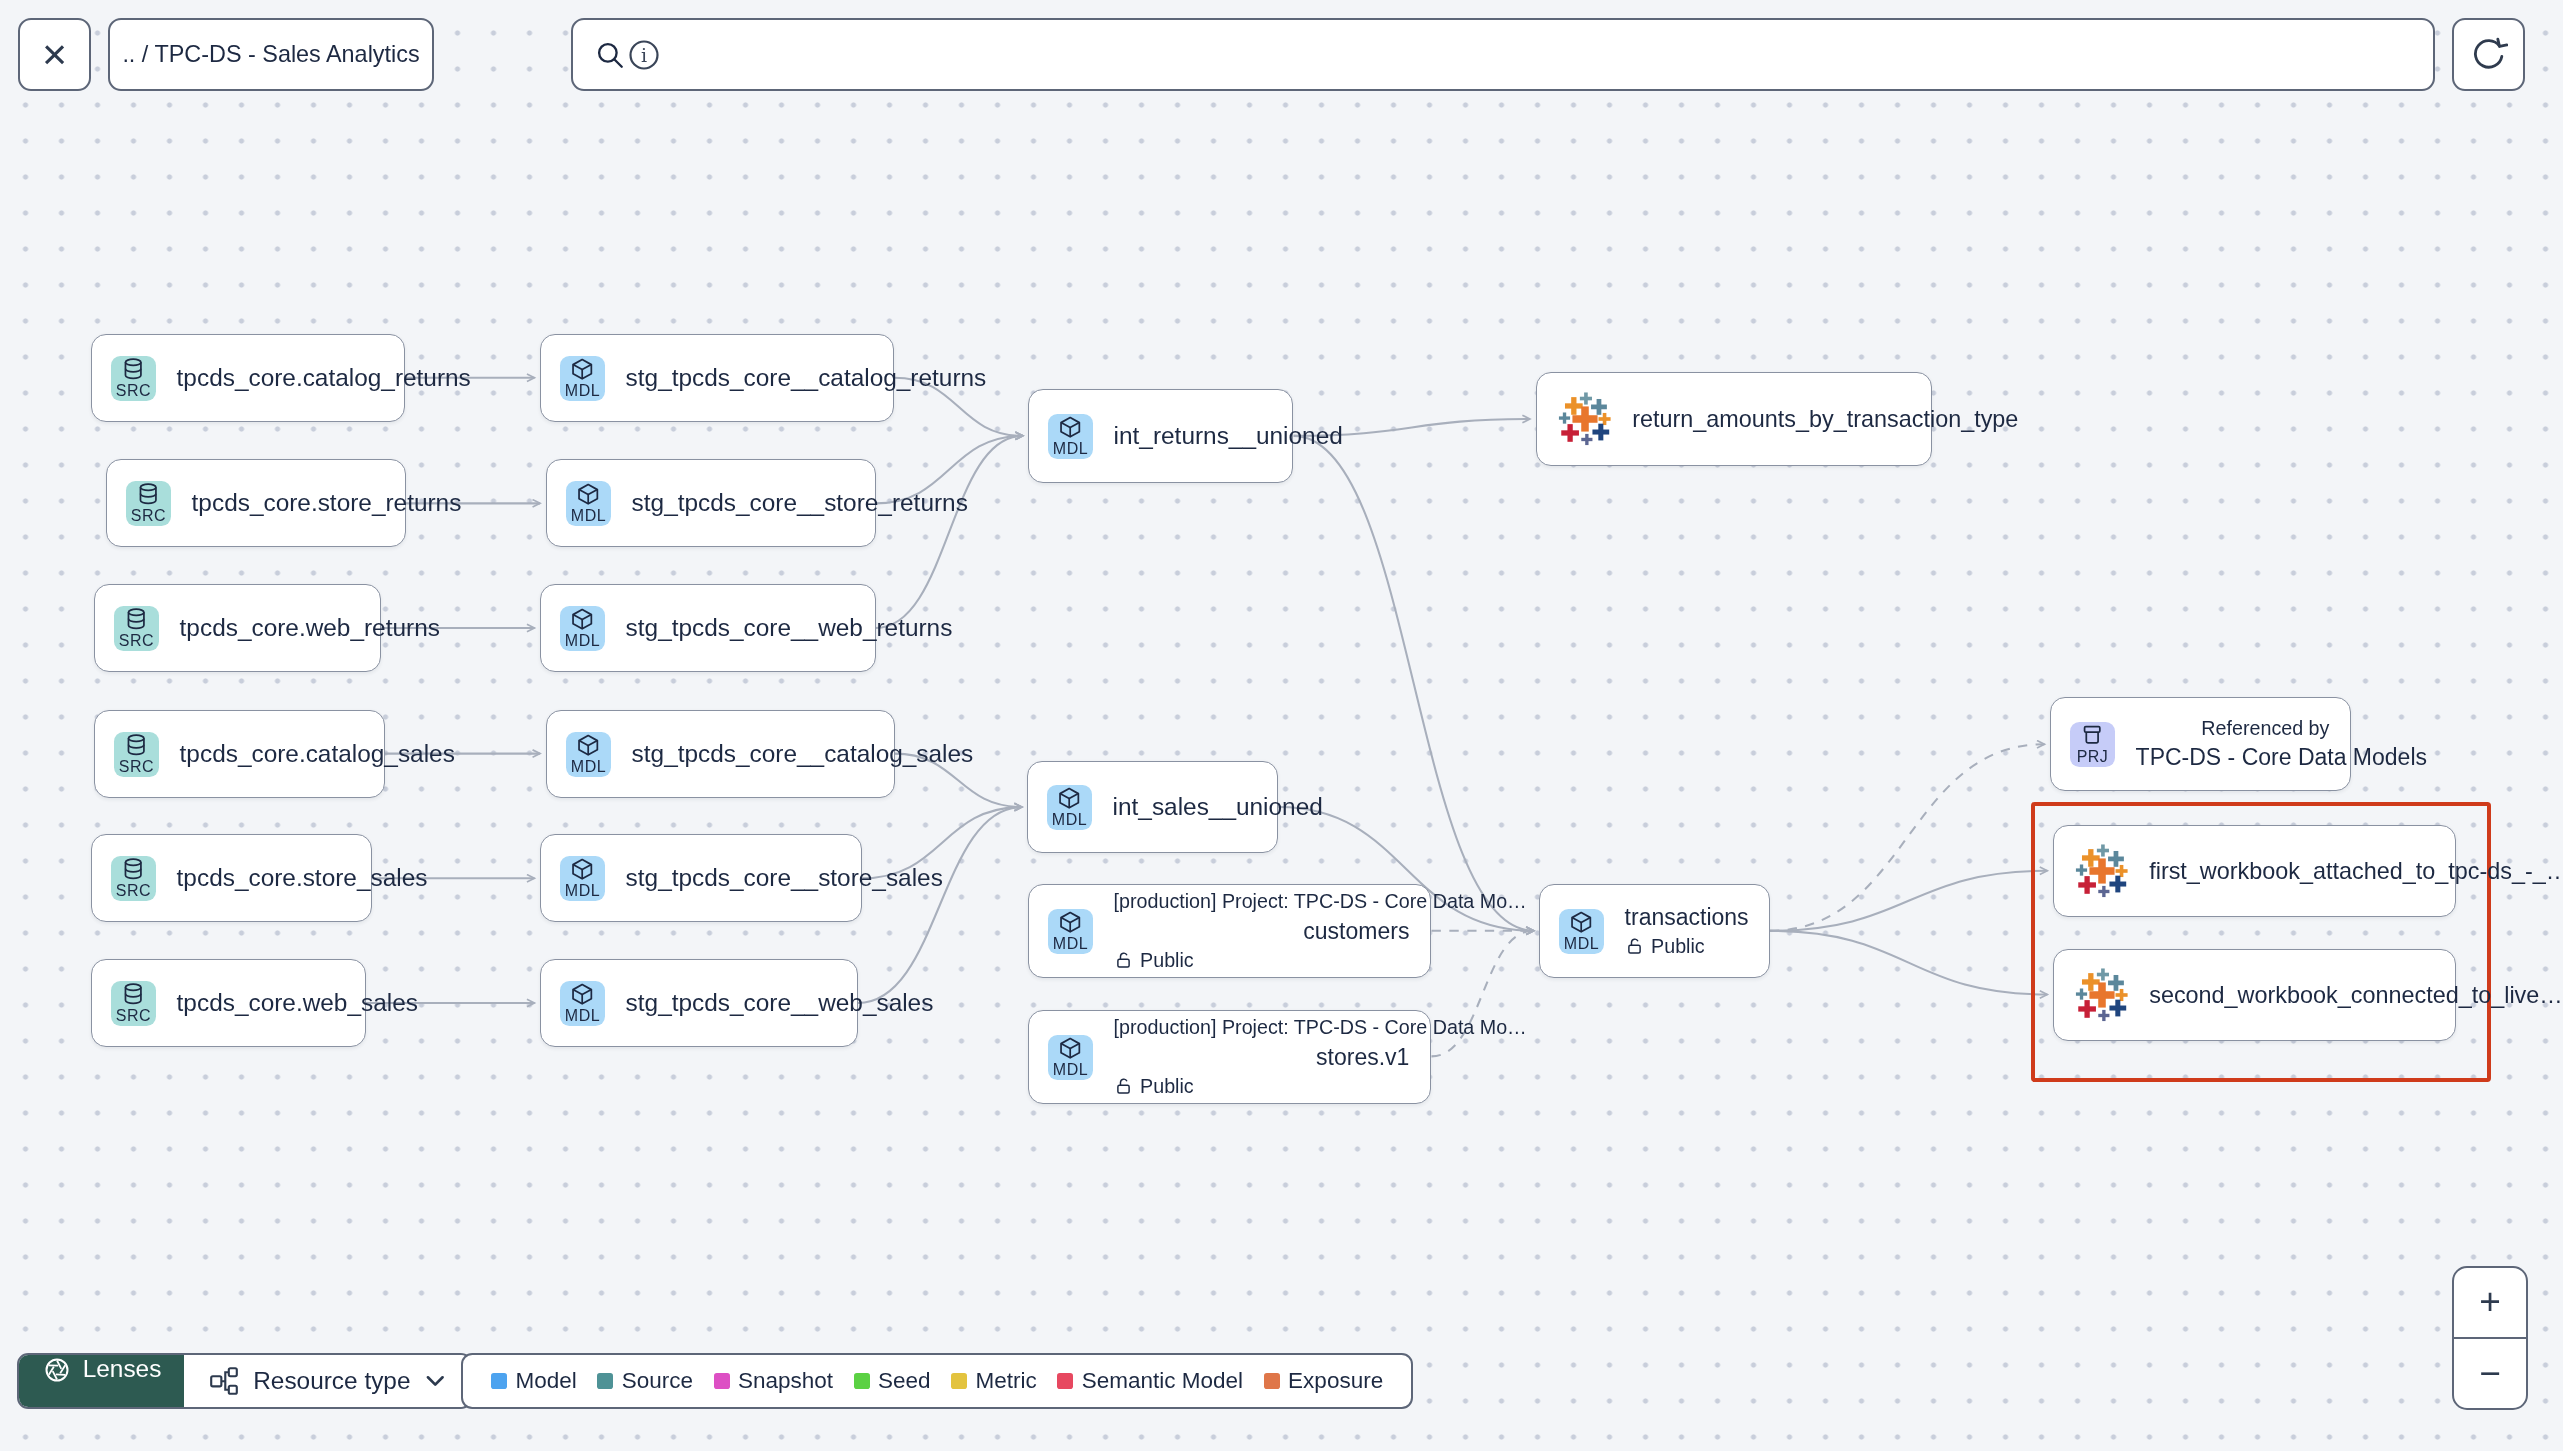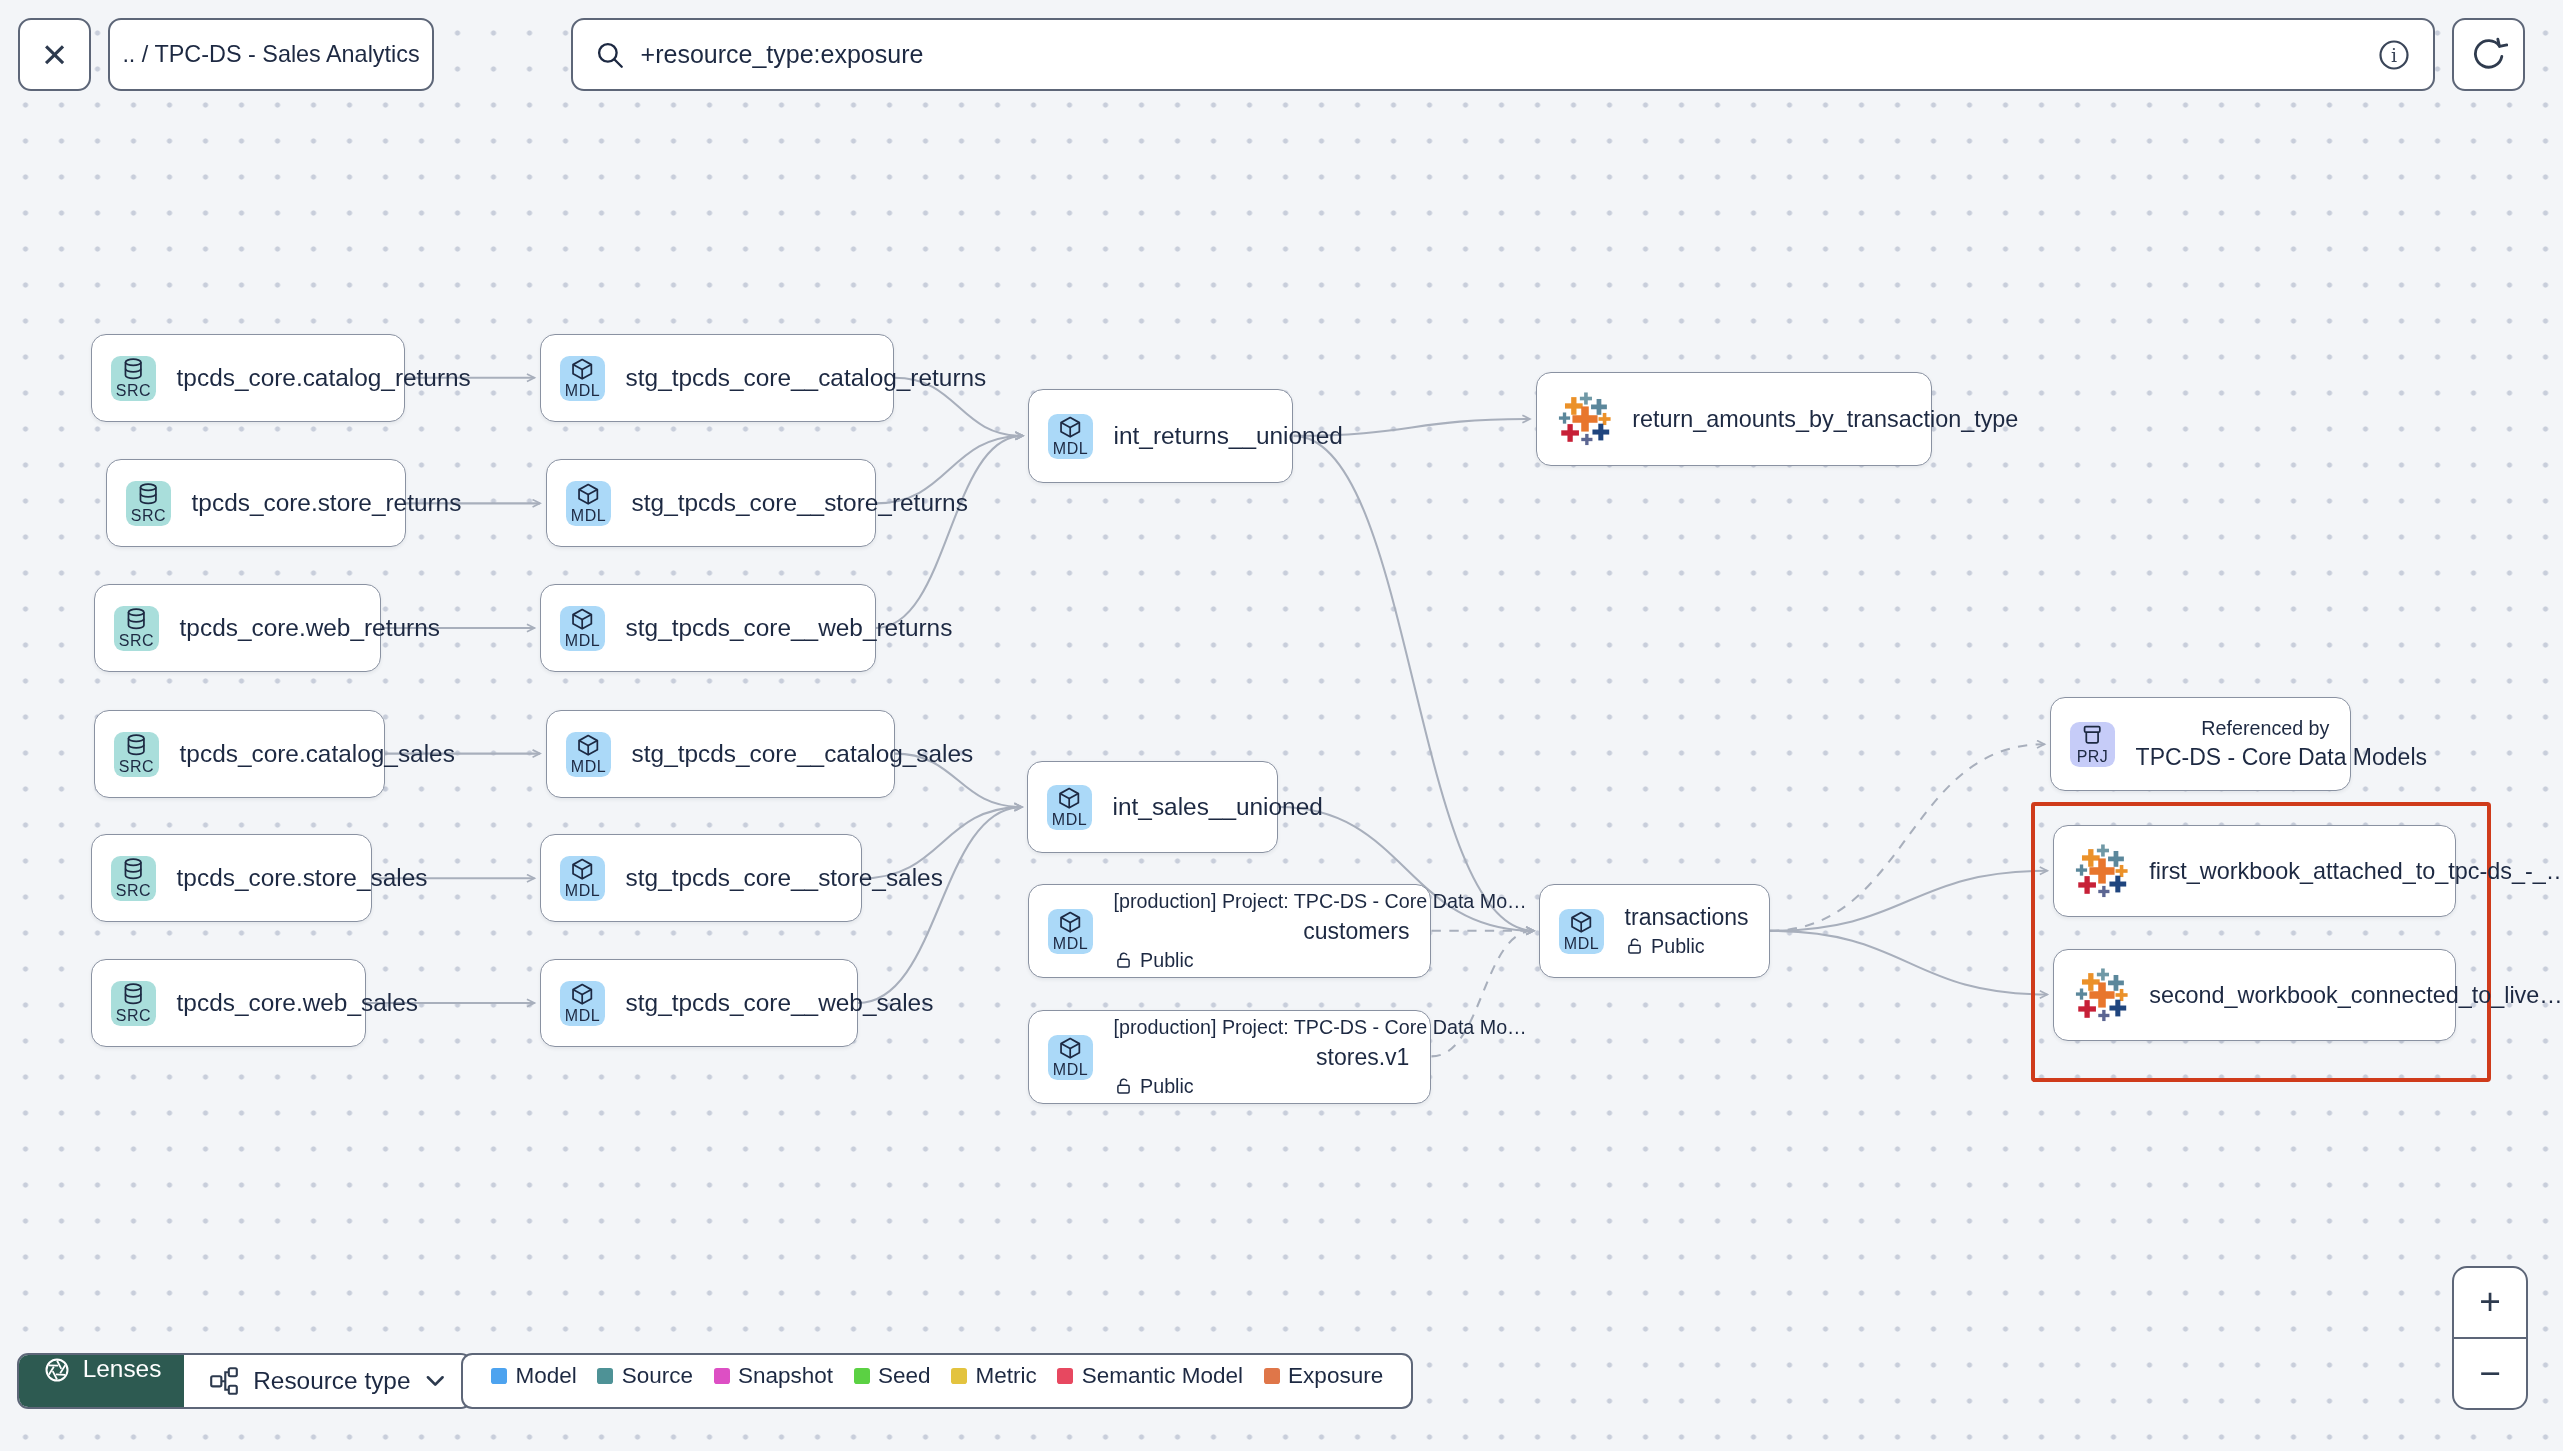--- a/index.html
+++ b/index.html
@@ -38,21 +38,21 @@
   .kind-exposure .name{font-size:23.4px;}
   .sub{font-size:19.7px;white-space:nowrap;margin-bottom:4.7px;}
   .access{display:flex;align-items:center;gap:7.5px;font-size:19.7px;margin-top:4.7px;}
   .multi .name{font-size:23px;}
   
   #lenses-pill{position:absolute;left:17px;top:1353px;height:56px;border:2.8px solid #5d6678;border-radius:11.2px;
     box-sizing:border-box;display:flex;overflow:hidden;background:#fff;z-index:5;}
   #lenses-btn{background:#2d5a51;color:#fff;display:flex;align-items:flex-start;gap:11.2px;padding:0 22.5px;font-size:24.4px;cursor:pointer;}
   #resource-type-btn{display:flex;align-items:center;gap:13px;padding:0 24.4px;font-size:24.4px;color:#1d2942;cursor:pointer;background:#fff;}
   #legend-pill{position:absolute;left:461px;top:1353px;height:56px;border:2.3px solid #5d6678;border-radius:11.2px;
-    box-sizing:border-box;display:flex;align-items:flex-start;gap:20.6px;padding:8px 28px;background:#fff;z-index:5;}
+    box-sizing:border-box;display:flex;align-items:center;gap:20.6px;padding:0 28px;background:#fff;z-index:5;}
   .legend-item{display:flex;align-items:center;gap:8.4px;font-size:22.5px;}
   .legend-swatch{width:16px;height:16px;border-radius:2.8px;flex:none;}
   #zoom-ctl{position:absolute;left:2452px;top:1266px;width:76px;height:144px;background:#fff;border:2.8px solid #5d6678;
     border-radius:15px;box-sizing:border-box;display:flex;flex-direction:column;z-index:5;overflow:hidden;}
   #zoom-ctl .zbtn{flex:1;display:flex;align-items:center;justify-content:center;font-size:37px;color:#2d3a4e;cursor:pointer;}
   #zoom-divider{height:2.8px;background:#5d6678;}
 </style>
 </head>
 <body>
 
@@ -426,21 +426,20 @@
 <div id="breadcrumb" class="tb-btn">
   <span>.. / TPC-DS - Sales Analytics</span>
 </div>
 <div id="search-box">
   <span class="iconbtn">
     <svg width="32" height="32" viewBox="0 0 30 30">
         <circle cx="13" cy="13" r="8.2" fill="none" stroke="#1d2942" stroke-width="2.2"></circle>
         <line x1="19.2" y1="19.2" x2="26" y2="26" stroke="#1d2942" stroke-width="2.2" stroke-linecap="round"></line>
       </svg>
   </span>
-  <input id="search-input" type="text" value="+resource_type:exposure" style="">
   <span class="iconbtn">
     <svg width="36" height="36" viewBox="0 0 36 36">
         <circle cx="18" cy="18" r="13.5" fill="none" stroke="#3a4558" stroke-width="2.2"></circle>
         <text x="18" y="25" text-anchor="middle" font-family="DejaVu Serif,serif" font-size="19" fill="#3a4558">i</text>
       </svg>
   </span>
 </div>
 <div id="refresh-btn" class="tb-btn">
   <span class="iconbtn">
     <svg width="39" height="39" viewBox="0 0 36 36">

